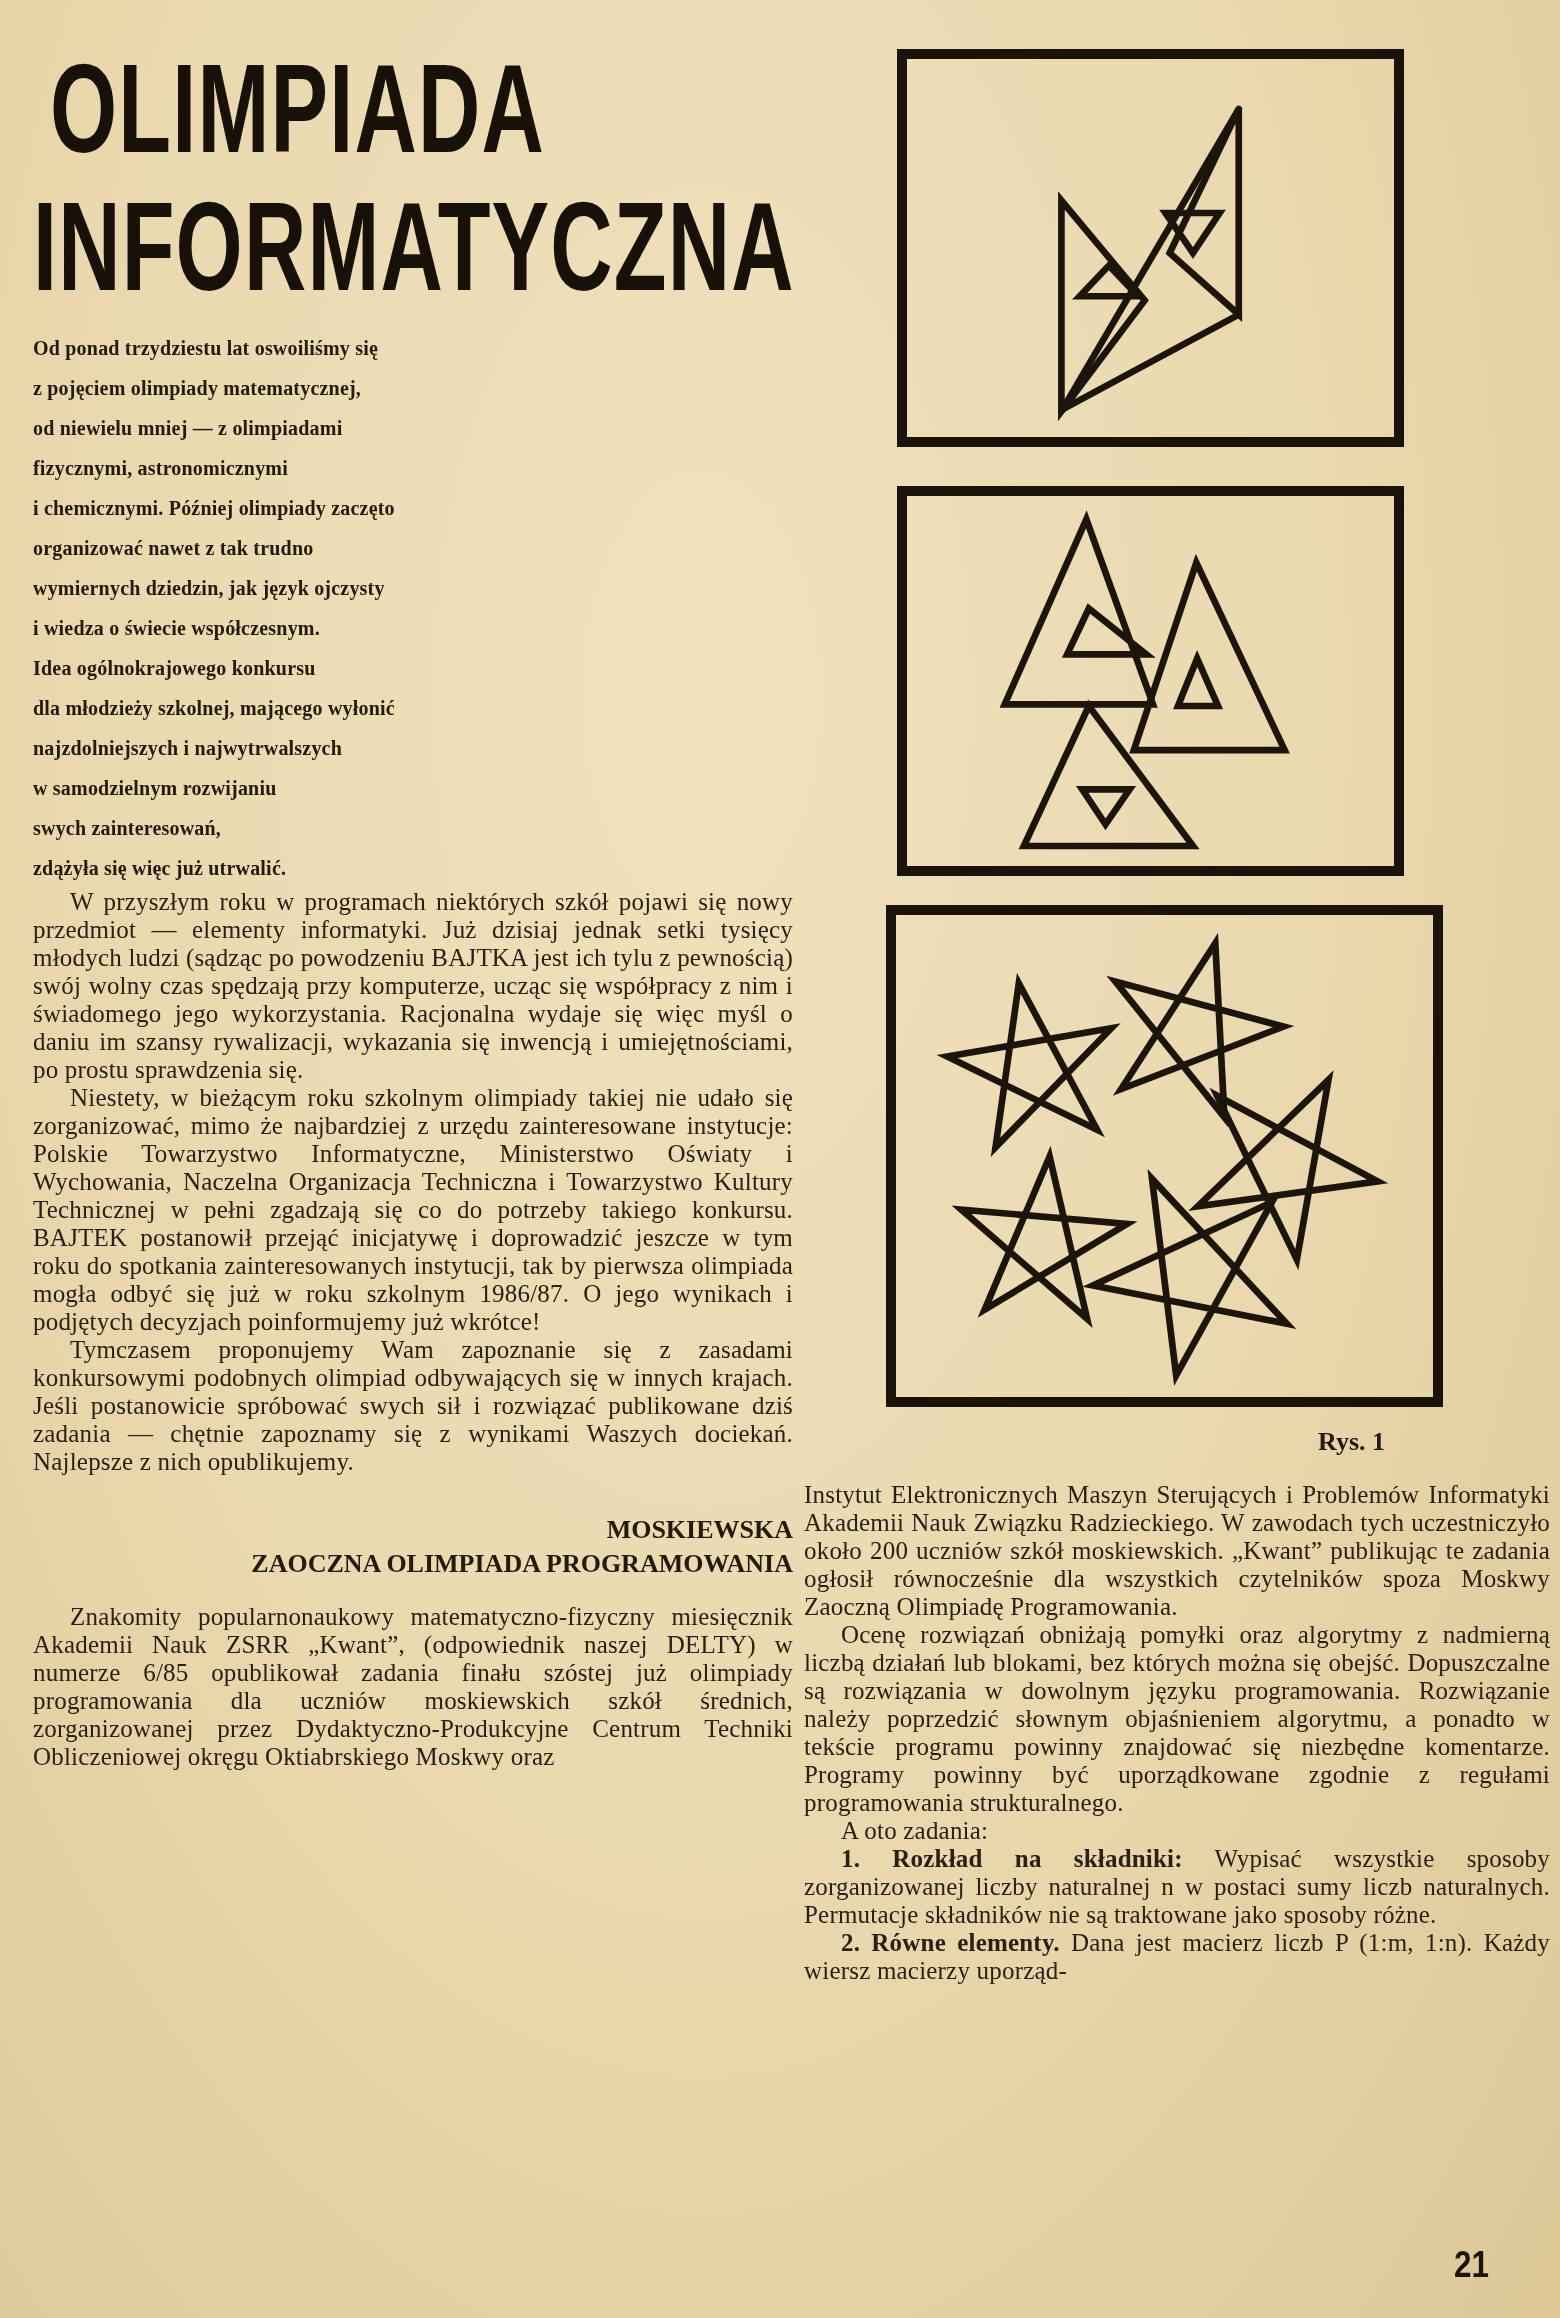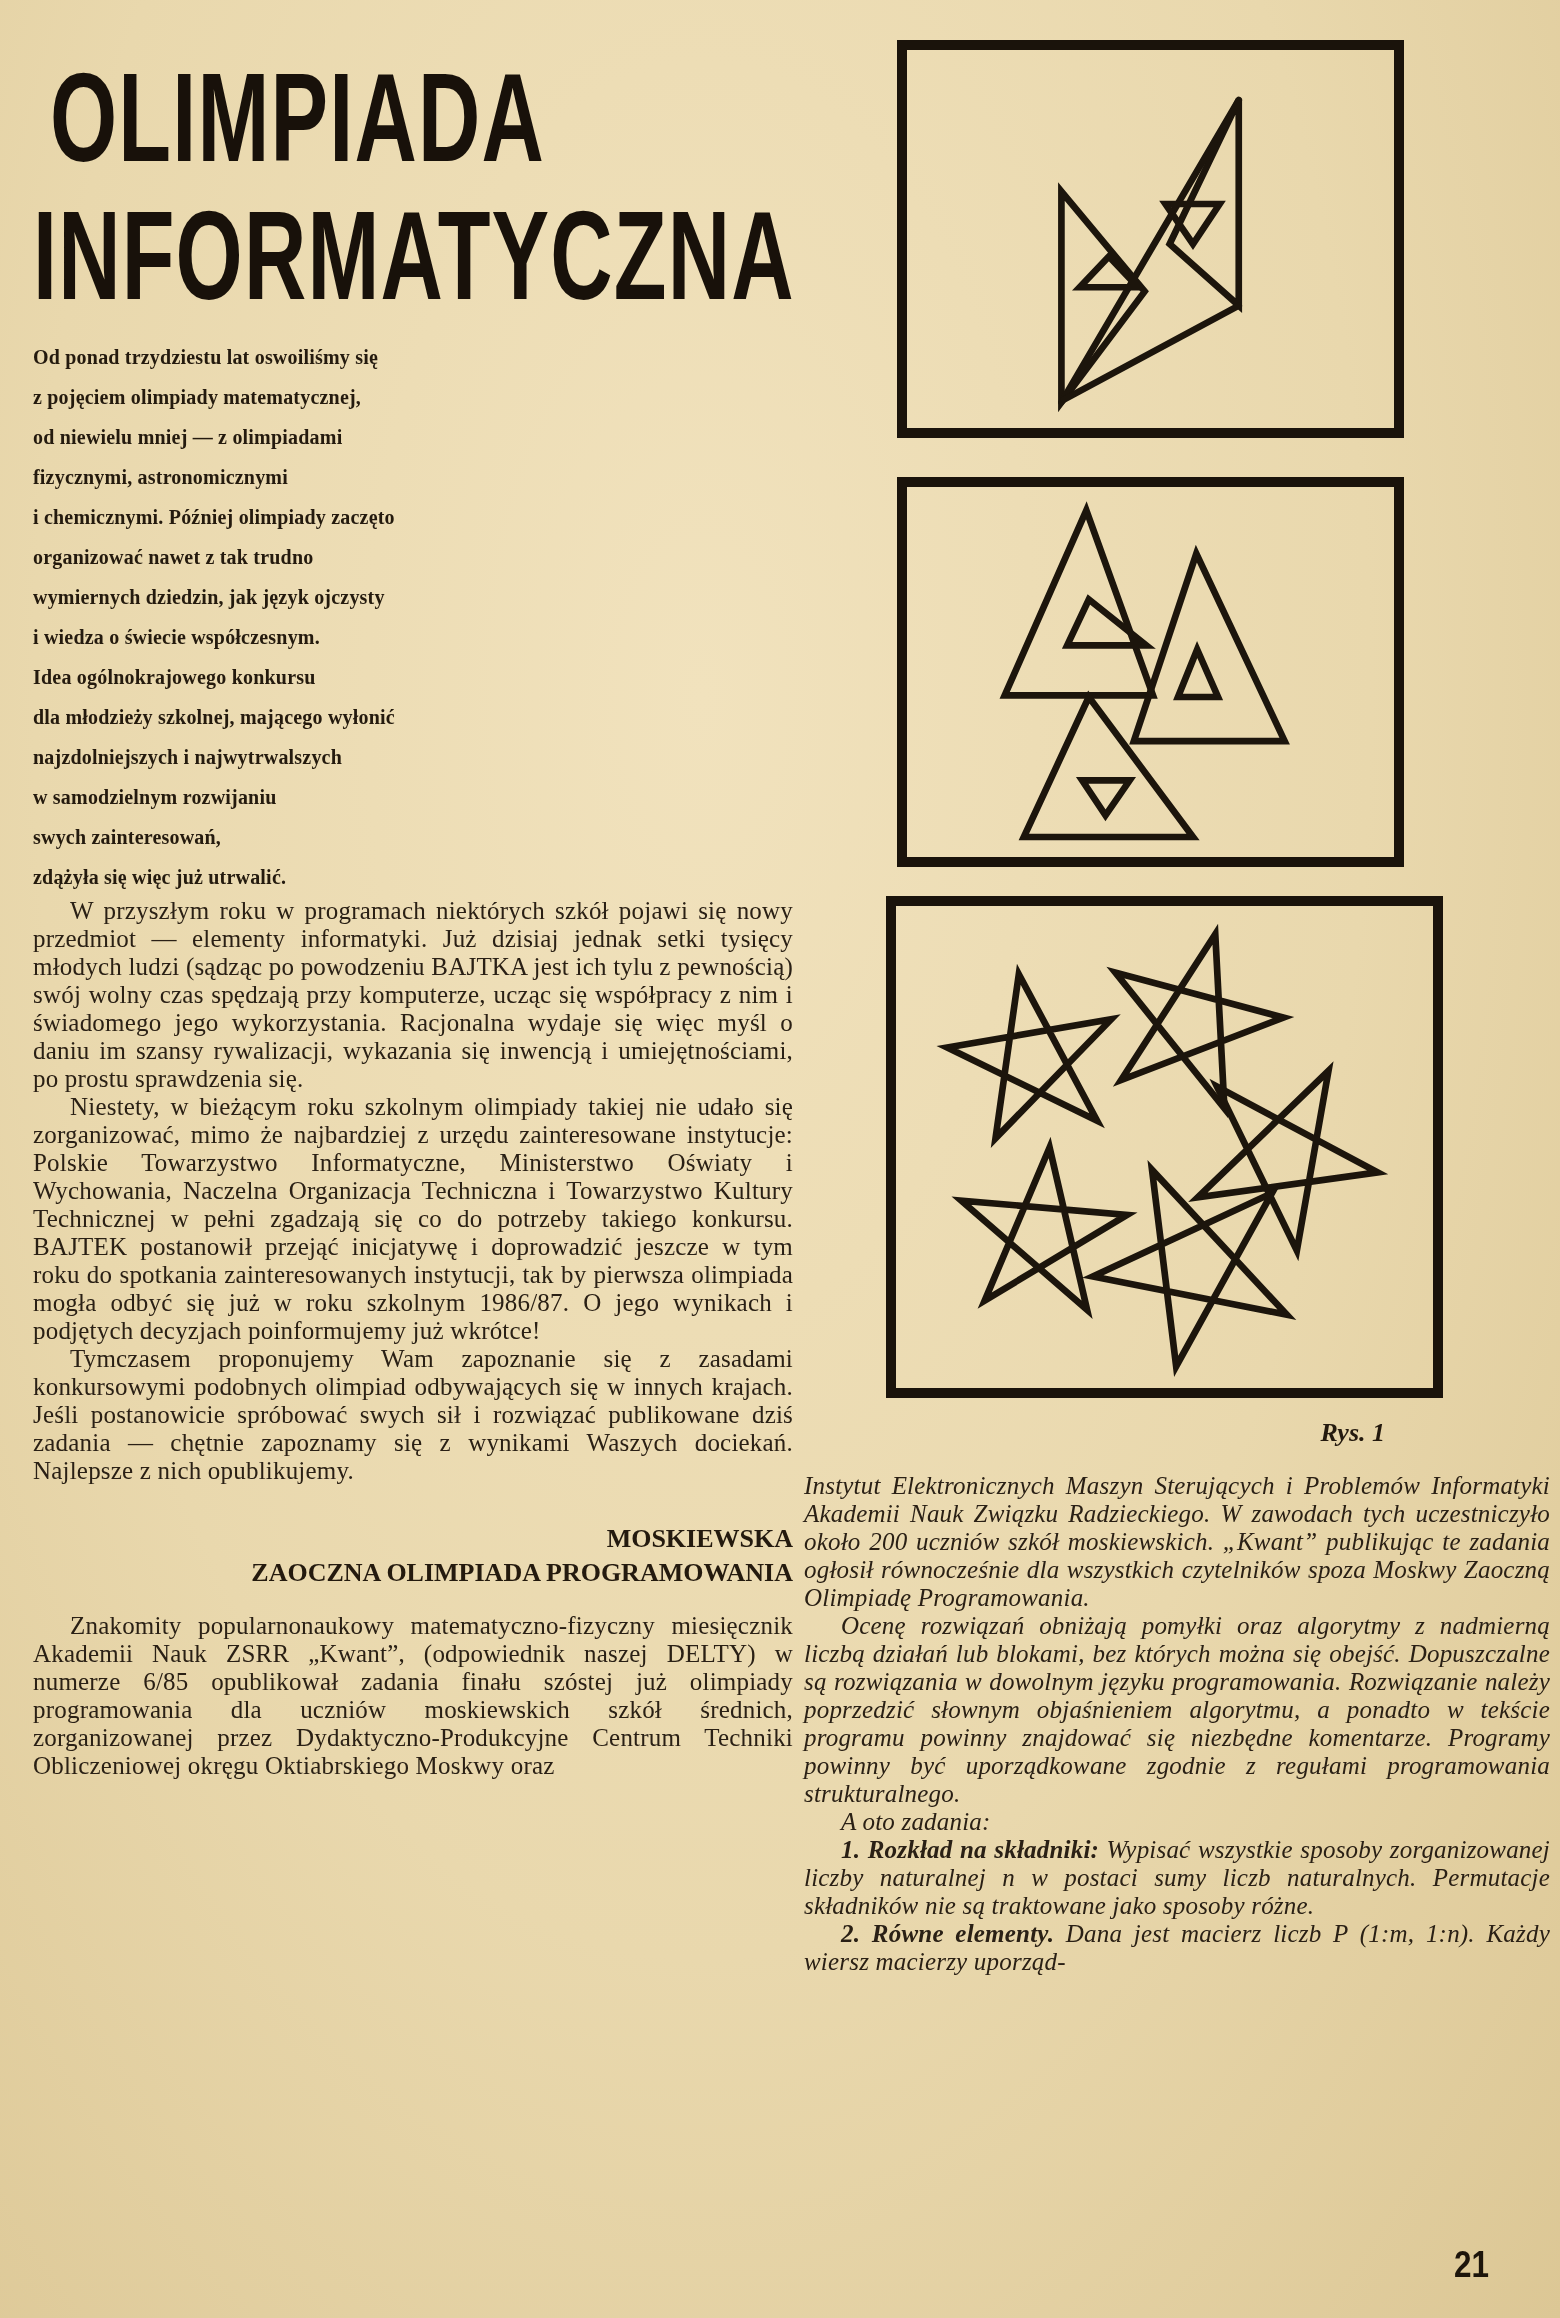--- a/index.html
+++ b/index.html
@@ -6,22 +6,22 @@
   body {
     width:1560px; height:2319px;
     font-family:"Liberation Serif","DejaVu Serif",serif;
     color:#2a2015;
   }
   .page {
     position:relative; width:1560px; height:2319px; overflow:hidden;
     background:
       radial-gradient(ellipse at 45% 30%, #f1e2bd 0%, #e9d8ad 55%, #dcc795 100%);
   }
-  .col-left { position:absolute; left:33px; top:42px; width:760px; }
-  .col-right { position:absolute; left:804px; top:12px; width:746px;font-style:italic; }
+  .col-left { position:absolute; left:33px; top:33px; width:760px; }
+  .col-right { position:absolute; left:804px; top:21px; width:746px; }
 
   .title-line {
     font-family:"Liberation Sans","DejaVu Sans",sans-serif;
     font-weight:700; font-size:127px; line-height:1;
     color:#18110a; white-space:nowrap; letter-spacing:1.7px;
     transform:scaleX(0.68); transform-origin:0 50%;
   }
   .t1 { height:138px; margin:11.7px 0 0 16.7px; }
   .t2 { height:127px; margin-left:0; }
 

